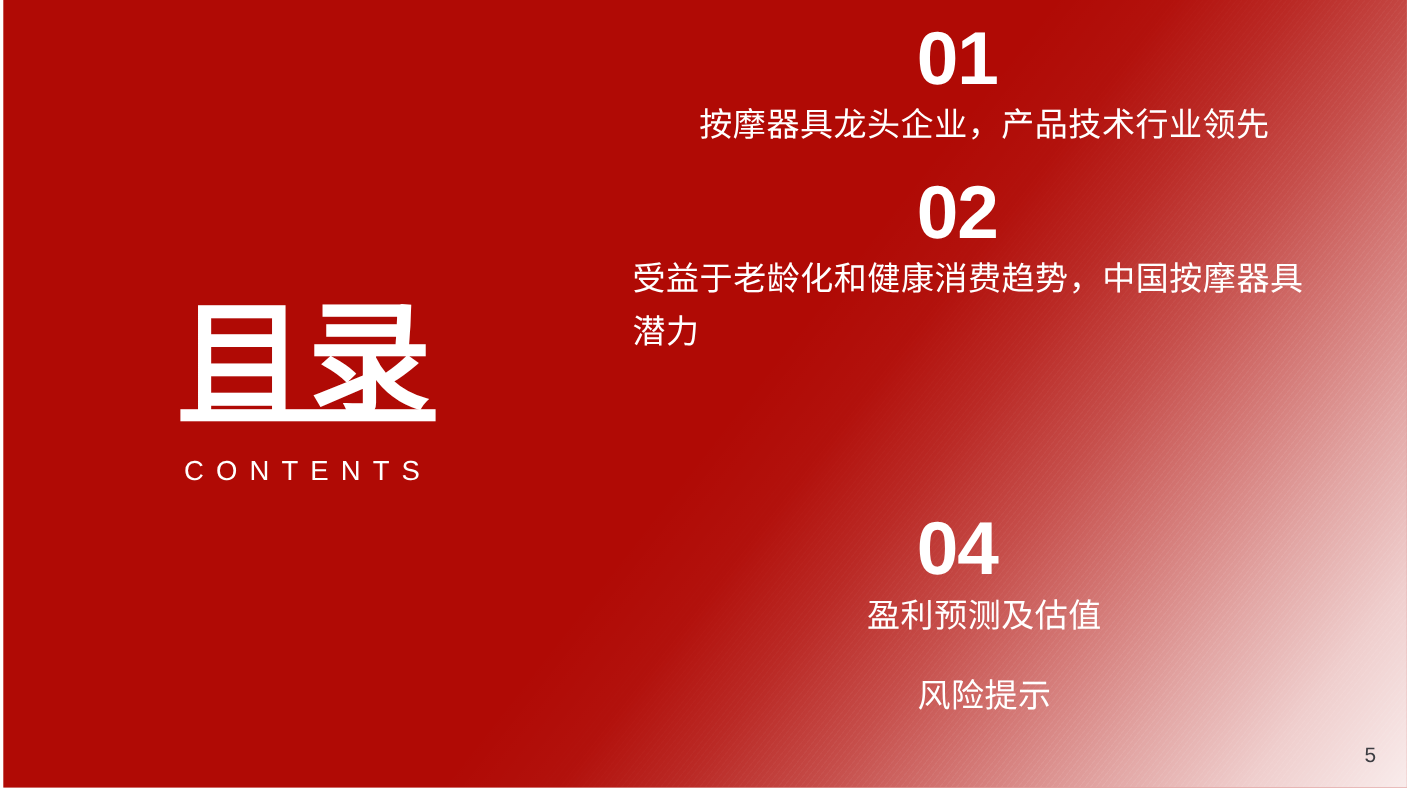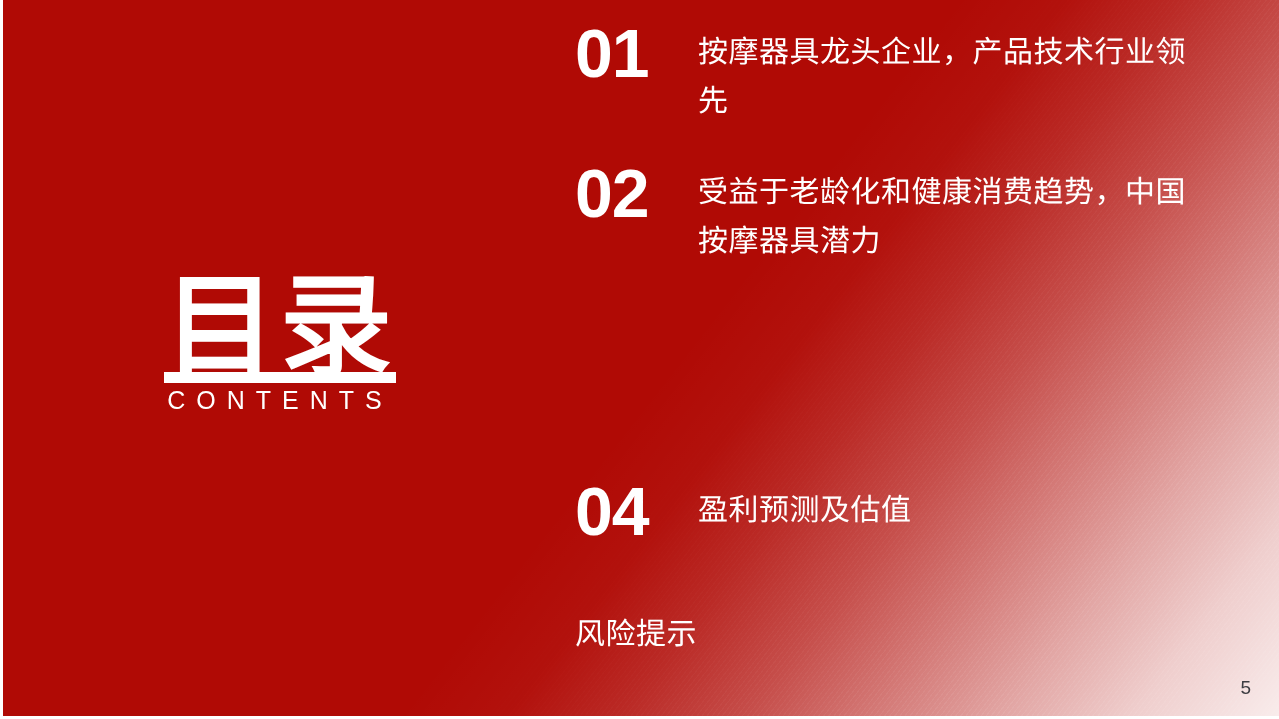--- a/index.html
+++ b/index.html
@@ -98,39 +98,40 @@
     margin: 0;
     white-space: nowrap;
     text-decoration: underline;
   }
 
   .title-en {
     color: #ffffff;
     font-size: 25px;
     font-weight: 400;
     letter-spacing: 11px;
-    margin: 2px 0 0 0;
+    margin: 30px 0 0 0;
     white-space: nowrap;
   }
 
   
   .agenda {
     position: absolute;
     left: 575px;
     top: 0;
     width: 640px;
     height: 719px;
   }
 
   .agenda-item {
     position: absolute;
     left: 0;
     width: 640px;
     display: flex;
-    align-items: flex-start;
+    align-items: center;
+    flex-direction: column;
   }
 
   .item-num {
     flex: 0 0 auto;
     width: 123px;
     color: #ffffff;
     font-size: 68px;
     font-weight: 700;
     line-height: 0.92;
     letter-spacing: -1px;
@@ -143,21 +144,21 @@
     font-weight: 400;
     line-height: 1.62;
     letter-spacing: 0.5px;
     padding-top: 6px;
   }
 
   
   .row-1 { top: 22px; }
   .row-2 { top: 162px; }
   .row-3 { top: 320px; }
-  .row-4 { top: 480px; }
+  .row-4 { top: 468px; }
   .row-5 { top: 604px; }
 
   
   .page-number {
     position: absolute;
     right: 28px;
     bottom: 22px;
     color: #3d3d42;
     font-size: 19px;
     font-weight: 400;

